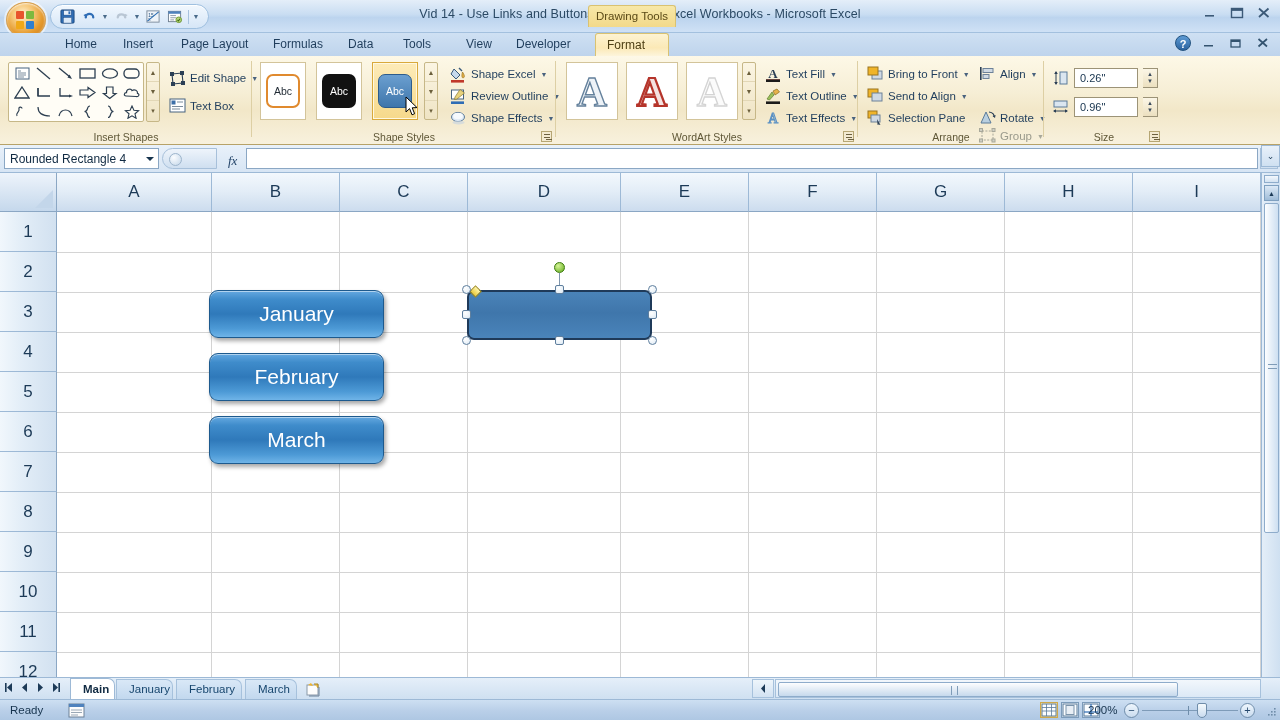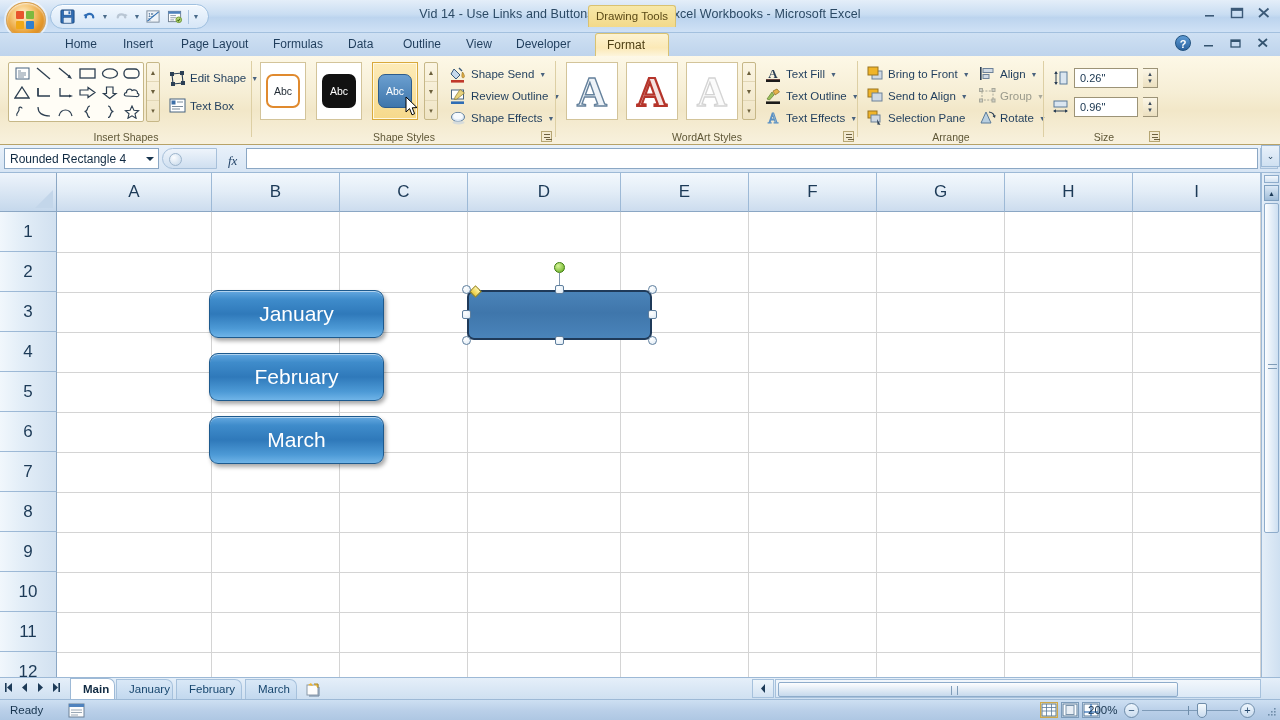--- a/index.html
+++ b/index.html
@@ -129,21 +129,21 @@
   }
   .gs-btn { height: 19px; display:flex; align-items:center; justify-content:center;
             font-size: 7px; color: #6b5f3c; border-bottom: 1px solid #e2d7b6;}
   .gs-btn:last-child{ border-bottom:none; }
 
   .ribbon-item {
     position: absolute; display: flex; align-items: center; gap: 4px;
     height: 22px; padding: 0 3px; font-size: 11.5px; color: #1f3d5c;
     white-space: nowrap;
   }
-  .ribbon-item.dim { color: #9a9a8c; }
+  .ribbon-item.dim { color: #9a9a8c; margin-top: 40px; }
   .ri-ico { width: 17px; height: 17px; position: relative; flex: none; }
   .caret { font-size: 7px; color: #49627e; margin-left: 1px; }
   .caret.dim { color:#a8a89a; }
 
   
   .style-thumb {
     position: absolute; top: 6px; width: 46px; height: 58px;
     background: #fff; border: 1px solid #d3c49a;
     display:flex; align-items:center; justify-content:center;
   }
@@ -419,21 +419,21 @@
       </div>
     </div>
   </div>
 
   <div class="tabstrip">
     <div class="tab" style="left:54px">Home</div>
     <div class="tab" style="left:112px">Insert</div>
     <div class="tab" style="left:170px">Page Layout</div>
     <div class="tab" style="left:262px">Formulas</div>
     <div class="tab" style="left:337px">Data</div>
-    <div class="tab" style="left:392px">Outline</div>
+    <div class="tab" style="left:392px">Tools</div>
     <div class="tab" style="left:455px">View</div>
     <div class="tab" style="left:505px">Developer</div>
     <div class="tab active" style="left:595px;width:74px">Format</div>
 
     <div class="helpbar">
       <div class="help-circle">?</div>
       <div class="win-btn">
         <svg width="14" height="14">
             <rect x="2" y="9" width="9" height="1.5" fill="#33536f"></rect>
           </svg>
@@ -616,21 +616,21 @@
 
       <div class="ribbon-item" style="left:195px;top:7px">
         <span class="ri-ico">
           <svg width="17" height="17" viewBox="0 0 17 17">
               <path d="M4 3 L10 9 L6 13 L1 8 Z" fill="#c6d9ec" stroke="#3a5a7a"></path>
               <path d="M9 2 L12 5" stroke="#3a5a7a" stroke-width="1.4"></path>
               <path d="M12.5 6 C14.5 9 15 11 13.5 11.8 C12 12.5 11.3 10 12.5 6 Z" fill="#e8b34a" stroke="#9a7420" stroke-width=".7"></path>
               <rect x="1" y="14" width="13" height="2.6" fill="#c0392b"></rect>
             </svg>
         </span>
-        <span>Shape Send</span>
+        <span>Shape Excel</span>
         <span class="caret">▼</span>
       </div>
       <div class="ribbon-item" style="left:195px;top:29px">
         <span class="ri-ico">
           <svg width="17" height="17" viewBox="0 0 17 17">
               <rect x="1.5" y="2" width="12" height="9" fill="#fff" stroke="#46627f"></rect>
               <path d="M10 1.5 L14.5 5 L7 11 L4.5 11.5 L5 9 Z" fill="#e8d27c" stroke="#8a7a34" stroke-width=".7"></path>
               <rect x="1" y="13.4" width="13" height="2.6" fill="#2f6db5"></rect>
             </svg>
         </span>

